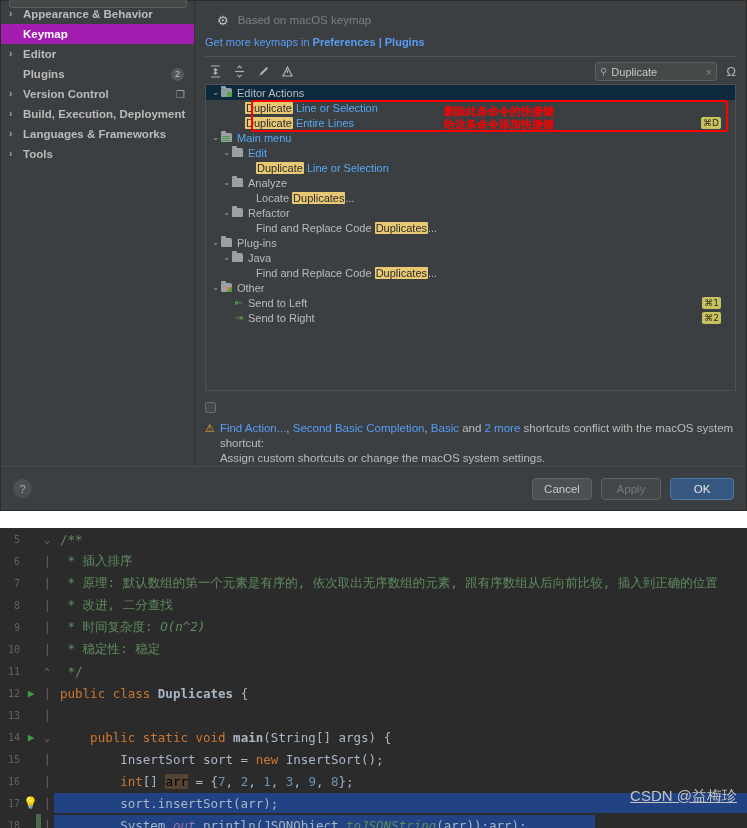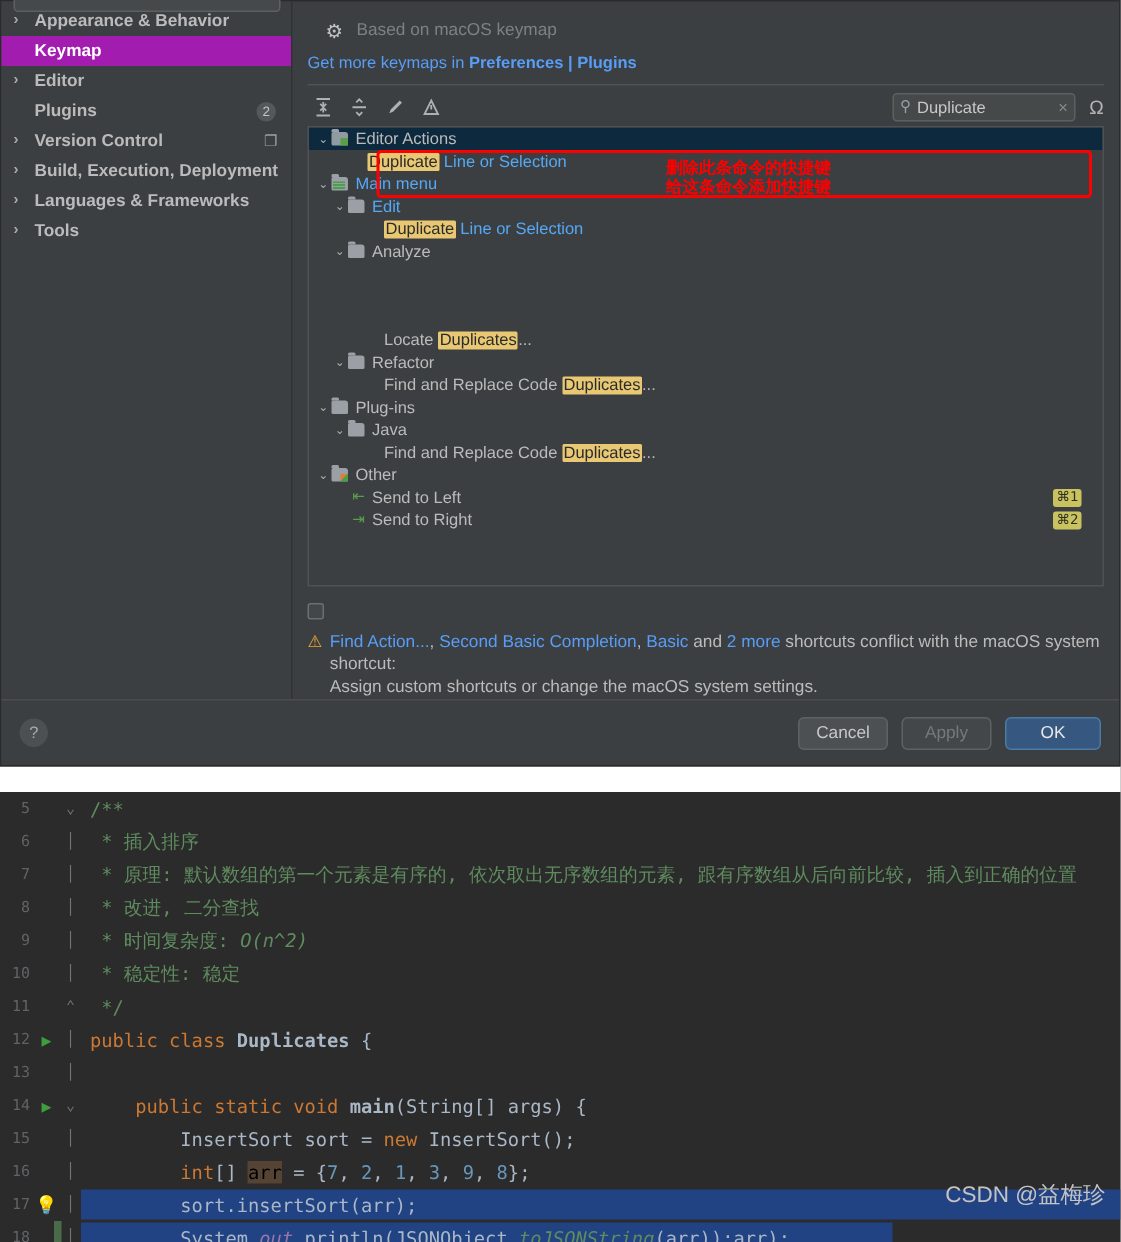--- a/index.html
+++ b/index.html
@@ -303,20 +303,21 @@
     position: absolute; left: 36px; top: 0;
     width: 5px; height: 100%;
     background: #4a6b4a;
   }
   #watermark {
     position: absolute;
     right: 10px; bottom: 22px;
     color: #c3c3c3;
     font-size: 15px;
     font-family: "Liberation Sans", sans-serif;
+    text-decoration: underline;
   }
 </style>
 </head>
 <body>
 
 <div id="settings-dialog">
   <div class="dlg-body">
 
     <div class="sidebar">
       <div class="sidebar-search"></div>
@@ -413,20 +414,25 @@
               <span class="tw">⌄</span>
               <span class="ficon">
                 <span class="folder green"></span>
               </span>
               <span class="tlabel"><span>Editor Actions</span></span>
             </div>
             <div class="trow" style="padding-left: 26px;">
               <span class="tw blank">⌄</span>
               <span class="tlabel blue"><span class="hl">Duplicate</span><span> Line or Selection</span></span>
             </div>
+            <div class="trow" style="padding-left: 26px;">
+              <span class="tw blank">⌄</span>
+              <span class="tlabel blue"><span class="hl">Duplicate</span><span> Entire Lines</span></span>
+              <span class="shortcut">⌘D</span>
+            </div>
             <div class="trow" style="padding-left: 4px;">
               <span class="tw">⌄</span>
               <span class="ficon">
                 <span class="folder menu"></span>
               </span>
               <span class="tlabel blue"><span>Main menu</span></span>
             </div>
             <div class="trow" style="padding-left: 15px;">
               <span class="tw">⌄</span>
               <span class="ficon">
@@ -438,21 +444,21 @@
               <span class="tw blank">⌄</span>
               <span class="tlabel blue"><span class="hl">Duplicate</span><span> Line or Selection</span></span>
             </div>
             <div class="trow" style="padding-left: 15px;">
               <span class="tw">⌄</span>
               <span class="ficon">
                 <span class="folder"></span>
               </span>
               <span class="tlabel"><span>Analyze</span></span>
             </div>
-            <div class="trow" style="padding-left: 37px; margin-top: 44px;">
+            <div class="trow" style="padding-left: 37px;">
               <span class="tw blank">⌄</span>
               <span class="tlabel"><span>Locate </span><span class="hl">Duplicates</span><span>...</span></span>
             </div>
             <div class="trow" style="padding-left: 15px;">
               <span class="tw">⌄</span>
               <span class="ficon">
                 <span class="folder"></span>
               </span>
               <span class="tlabel"><span>Refactor</span></span>
             </div>

